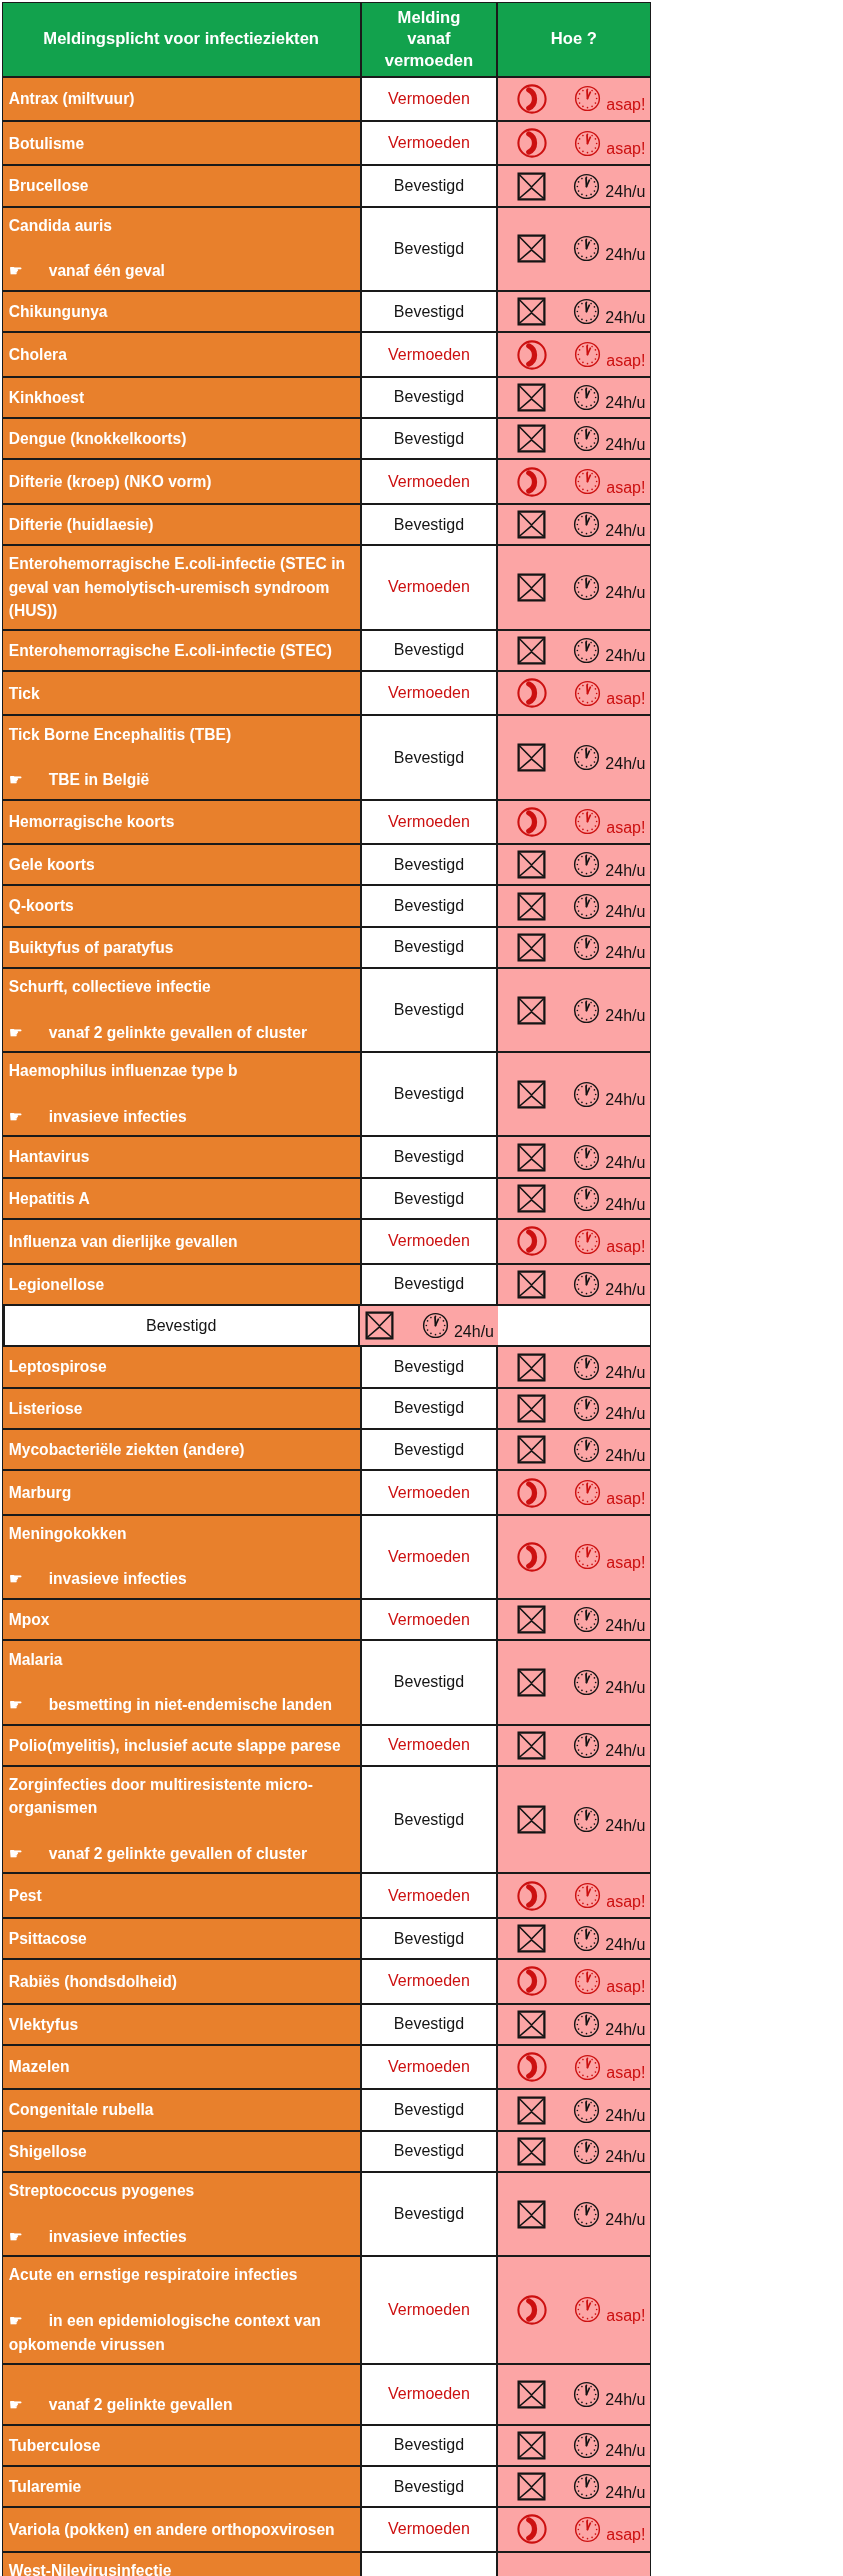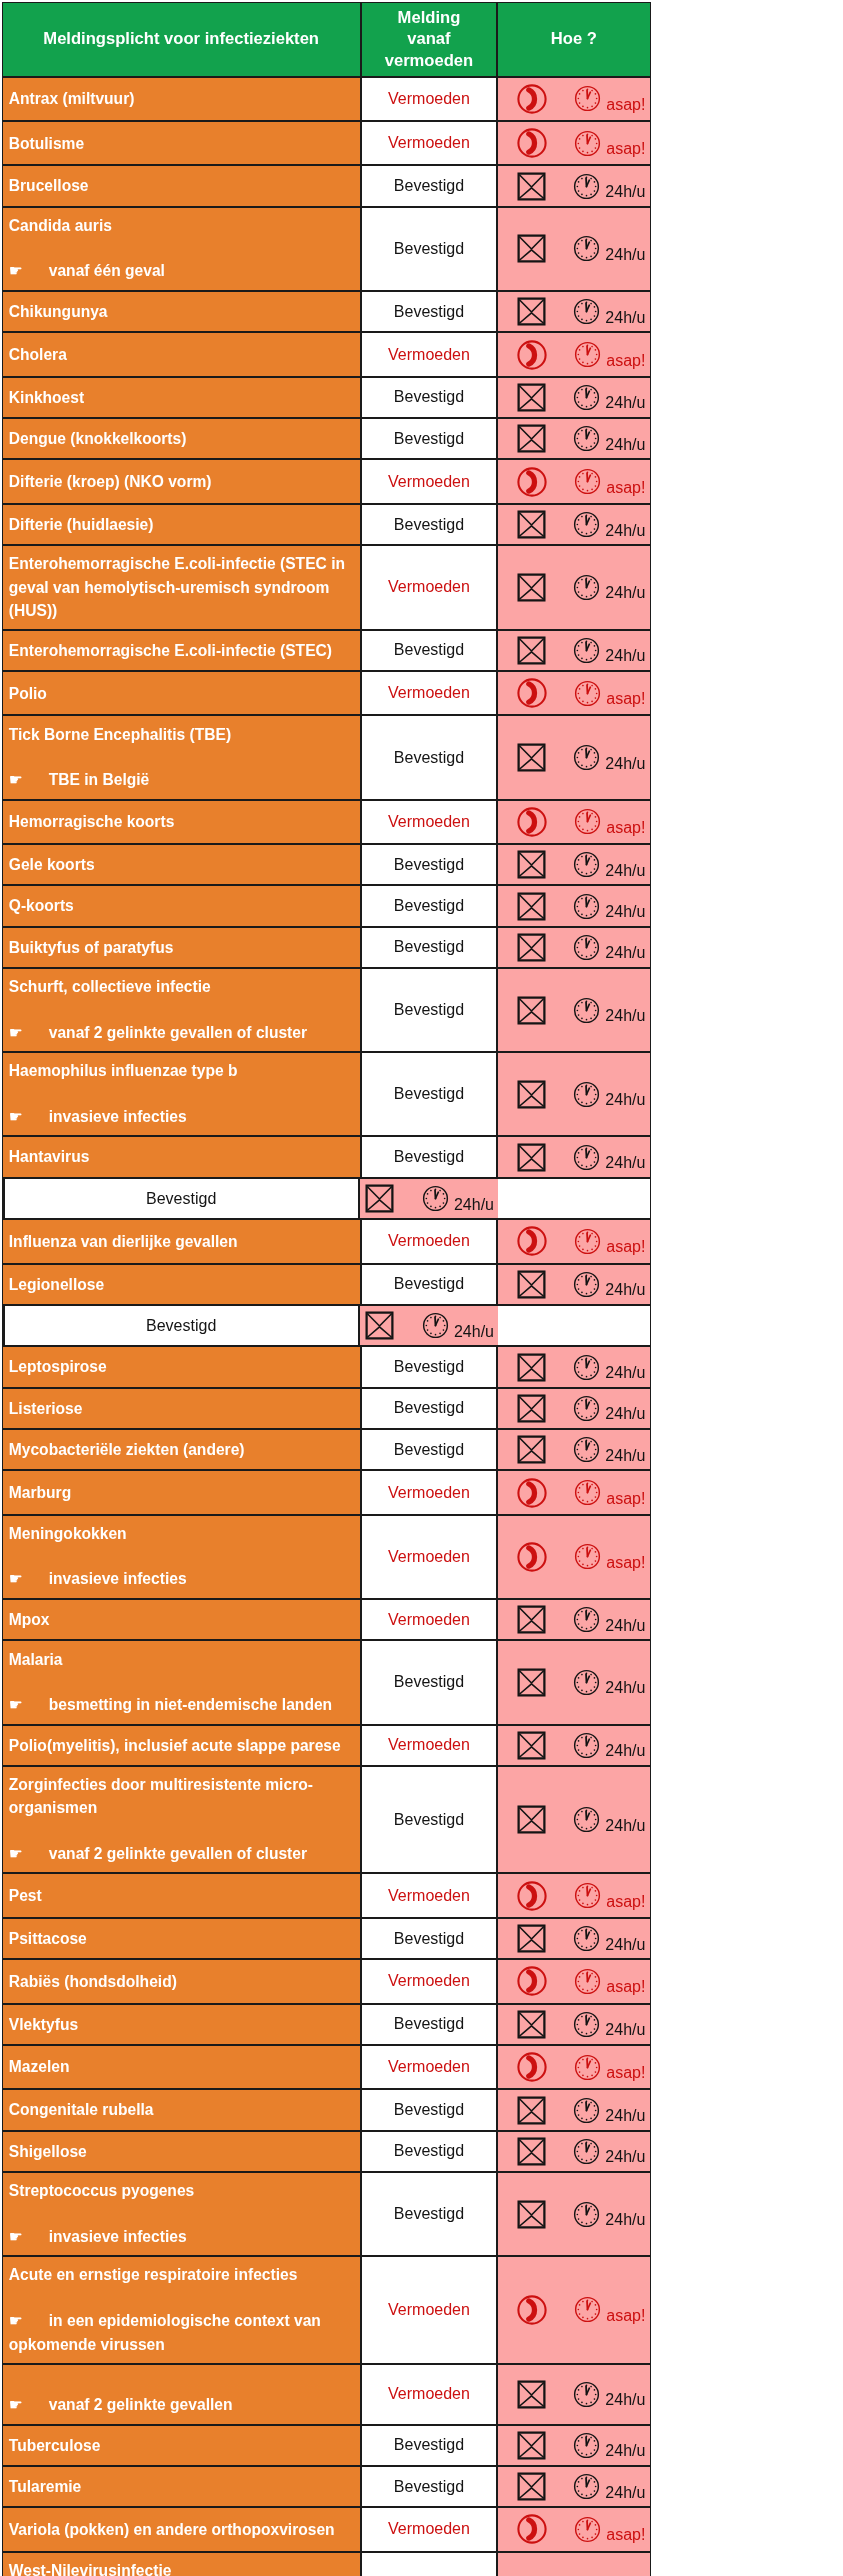--- a/index.html
+++ b/index.html
@@ -547,21 +547,21 @@
               <circle cx="11.90" cy="7.43" r="1.1" fill="currentColor" stroke="none"></circle>
     <path d="M18 18 L17.4 6.8" stroke="currentColor" stroke-width="2.4" stroke-linecap="round" fill="none"></path>
     <path d="M18 18 L21.8 9.6" stroke="currentColor" stroke-width="2.2" stroke-linecap="round" fill="none"></path>
   </svg>
           </span>
           <span class="how-label black">24h/u</span>
         </div>
       </div>
       <div class="row">
         <div class="cell c1">
-          <div>Polio</div>
+          <div>Tick</div>
         </div>
         <div class="cell c2">
           <span class="status-vermoeden">Vermoeden</span>
         </div>
         <div class="cell c3">
           <span class="icon-slot red">
             <svg width="32" height="32" viewBox="0 0 40 40">
     <circle cx="20" cy="20" r="17" fill="none" stroke="currentColor" stroke-width="2.6"></circle>
     <path d="M16 8.6 C 25.5 13 25.5 27 16 31.4" fill="none" stroke="currentColor" stroke-width="6.6" stroke-linecap="round"></path>
   </svg>
@@ -880,20 +880,23 @@
               <circle cx="7.43" cy="11.90" r="1.1" fill="currentColor" stroke="none"></circle>
               <circle cx="11.90" cy="7.43" r="1.1" fill="currentColor" stroke="none"></circle>
     <path d="M18 18 L17.4 6.8" stroke="currentColor" stroke-width="2.4" stroke-linecap="round" fill="none"></path>
     <path d="M18 18 L21.8 9.6" stroke="currentColor" stroke-width="2.2" stroke-linecap="round" fill="none"></path>
   </svg>
           </span>
           <span class="how-label black">24h/u</span>
         </div>
       </div>
       <div class="row">
+        <div class="cell c1">
+          <div>Hepatitis A</div>
+        </div>
         <div class="cell c2">
           <span class="status-bevestigd">Bevestigd</span>
         </div>
         <div class="cell c3">
           <span class="icon-slot black">
             <svg width="29" height="29" viewBox="0 0 36 36">
     <rect x="2" y="2" width="32" height="32" fill="none" stroke="currentColor" stroke-width="2.8"></rect>
     <path d="M3 3.4 L18 18.6 L33 3.4" fill="none" stroke="currentColor" stroke-width="2" stroke-linejoin="round"></path>
     <path d="M3 32.6 L18 19.6 L33 32.6" fill="none" stroke="currentColor" stroke-width="2" stroke-linejoin="round"></path>
   </svg>

